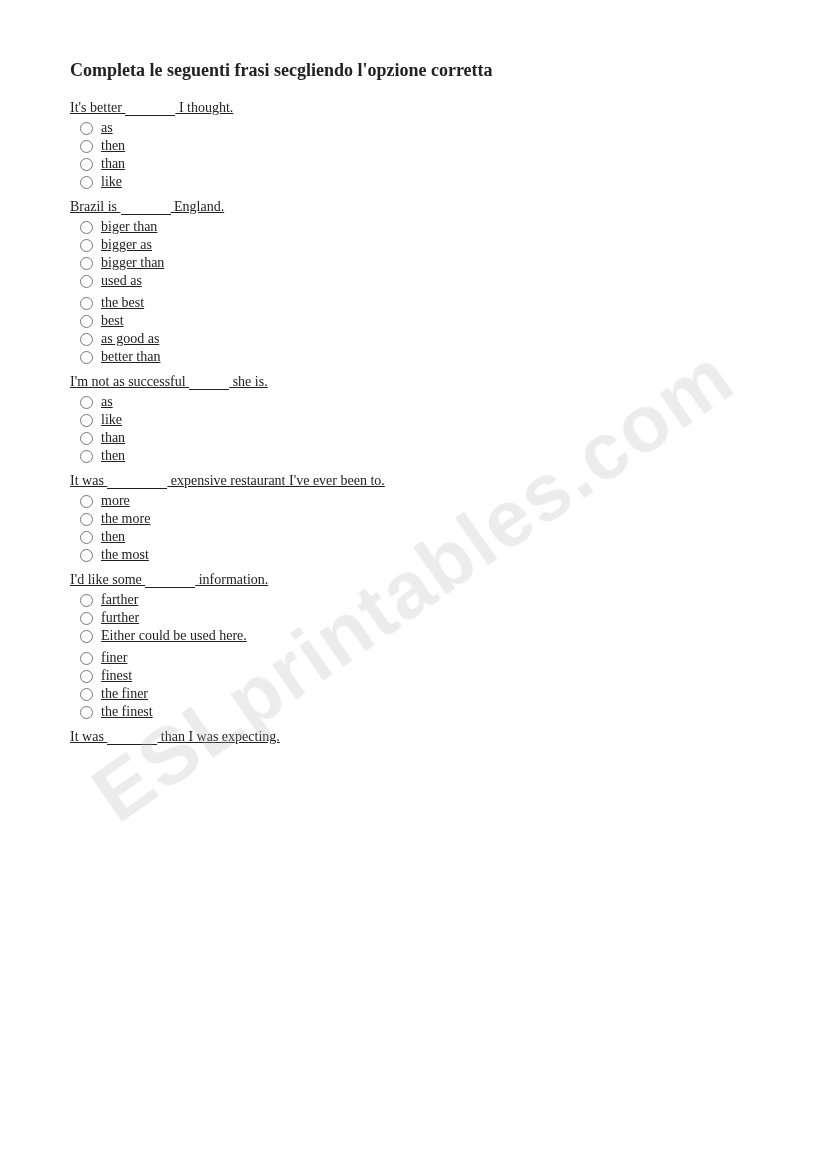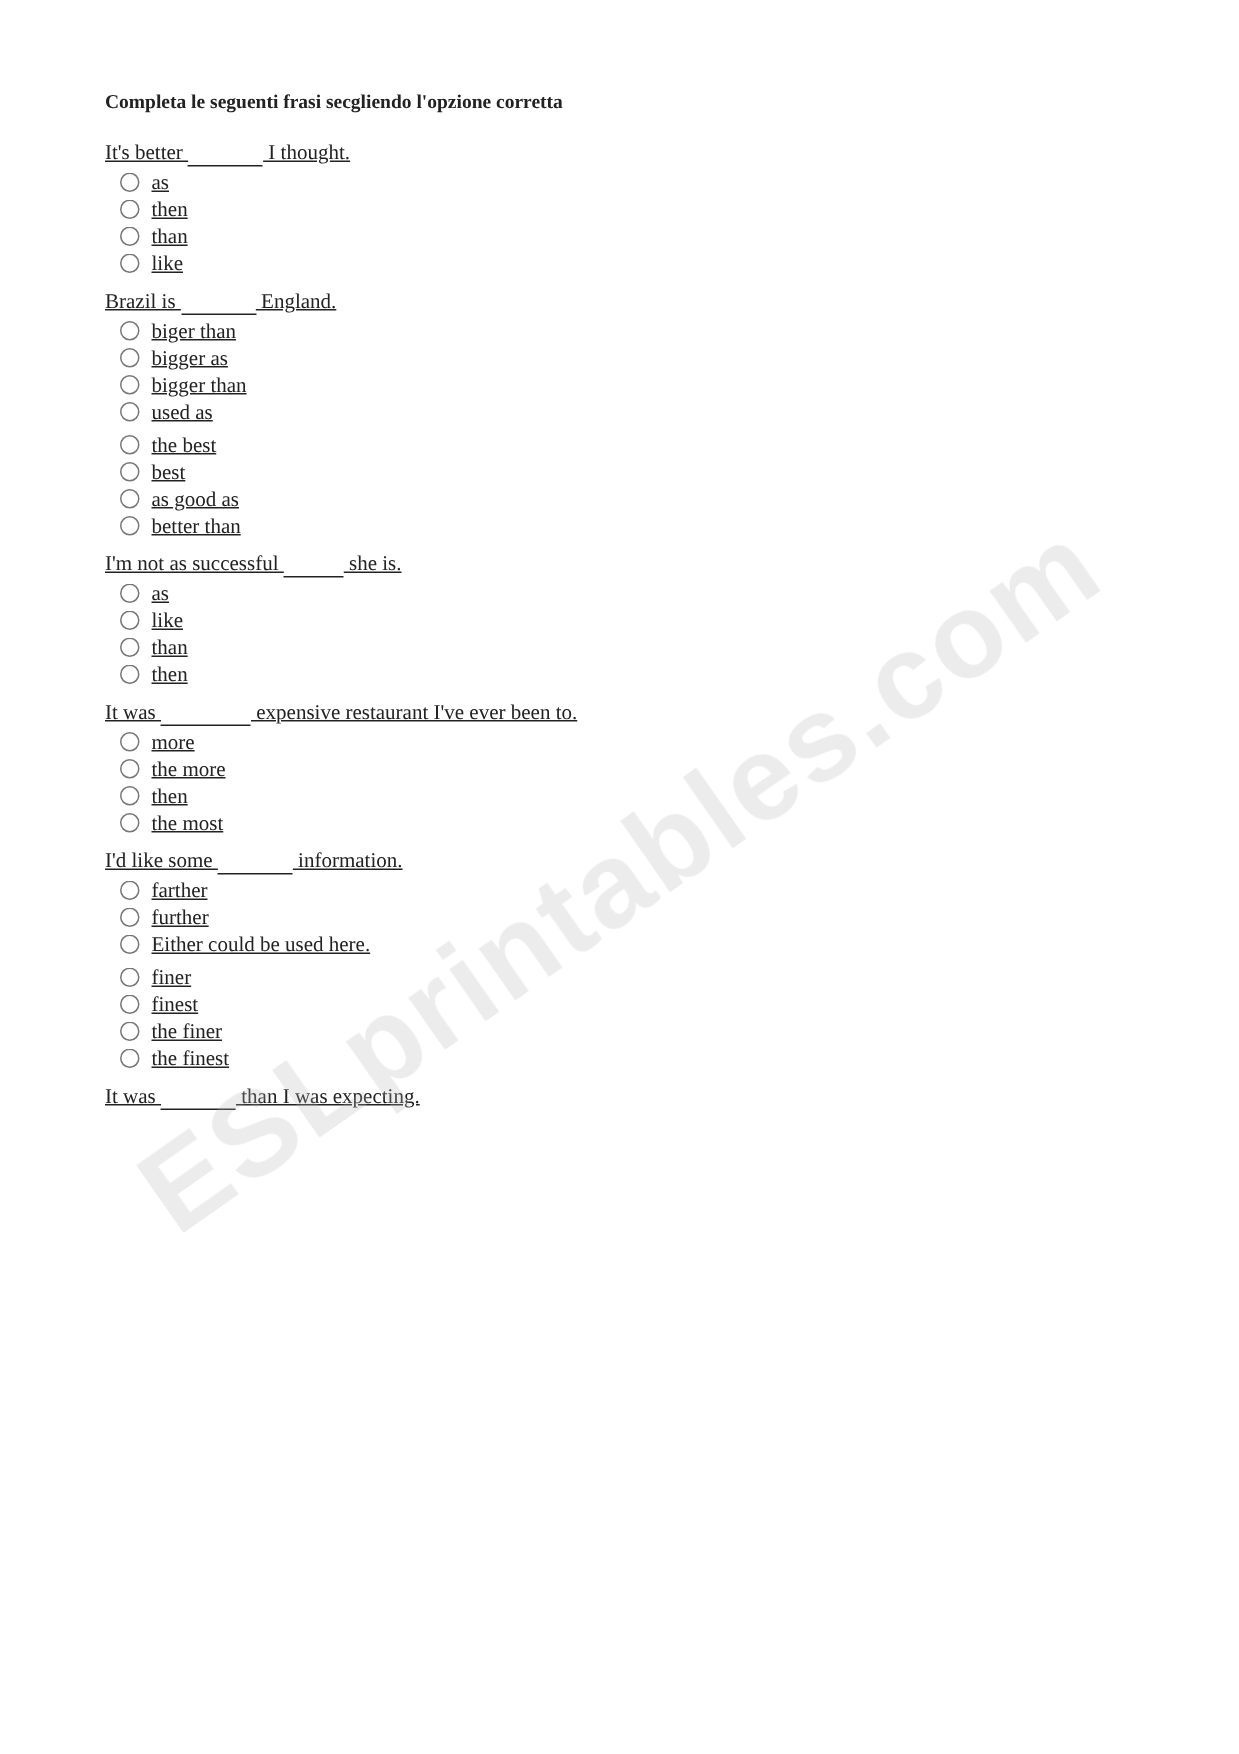--- a/index.html
+++ b/index.html
@@ -29,37 +29,38 @@
       font-family: Arial, sans-serif;
       font-weight: bold;
       white-space: nowrap;
       pointer-events: none;
       z-index: 100;
       letter-spacing: 2px;
     }
 
     .title {
       font-weight: bold;
-      font-size: 13px;
+      font-size: 18px;
       margin-bottom: 18px;
     }
 
     .question-block {
       margin-bottom: 6px;
       text-decoration: underline;
     }
 
     .question-text {
       font-size: 14px;
       margin-bottom: 4px;
       margin-top: 8px;
     }
 
     .option-row {
       display: flex;
+      align-items: center;
       margin: 2px 0;
       padding-left: 10px;
     }
 
     .option-row input[type="radio"] {
       margin-right: 8px;
       width: 13px;
       height: 13px;
       accent-color: #555;
       cursor: pointer;

